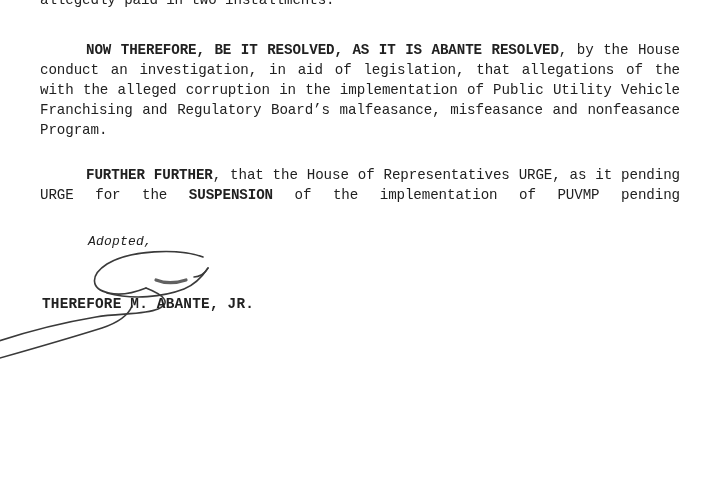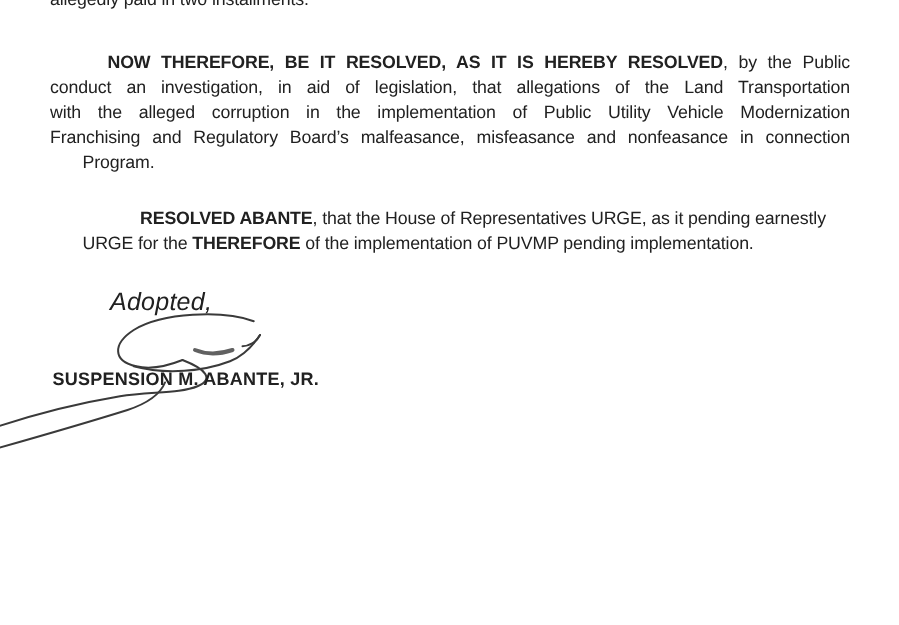--- a/index.html
+++ b/index.html
@@ -6,21 +6,21 @@
     margin: 0;
     padding: 0;
     background: #ffffff;
   }
   .page {
     position: relative;
     width: 719px;
     height: 500px;
     overflow: hidden;
     background: var(--paper, #ffffff);
-    font-family: Liberation Sans, sans-serif;
+    font-family: Liberation Mono, monospace;
     color: var(--text, #212121);
   }
   .clip-line {
     position: absolute;
     left: 40px;
     top: -10px;
     width: 640px;
     font-size: 14.2px;
     line-height: 20px;
     letter-spacing: -0.1px;
@@ -34,28 +34,28 @@
   .para-resolution { top: 40px; }
   .para-further { top: 165px; }
   .tline {
     height: 20px;
     line-height: 20px;
     text-align: justify;
     text-align-last: justify;
     letter-spacing: -0.1px;
     overflow: hidden;
   }
-  .tline.no-fill { text-align-last: left; margin-left: 26px; }
+  .tline.no-fill { text-align-last: left; }
   .para .tline:first-child { text-indent: 46px; }
   b { font-weight: bold; }
   .adopted {
     position: absolute;
     left: 88px;
     top: 233px;
-    font-size: 20px;
+    font-size: 13px;
     font-style: italic;
     line-height: 18px;
     letter-spacing: 0.2px;
   }
   .signatory-name {
     position: absolute;
     left: 42px;
     top: 295px;
     font-size: 14.4px;
     font-weight: bold;
@@ -76,38 +76,38 @@
   }
 </style>
 </head>
 <body>
 
 <div class="page">
 
   <div class="clip-line">allegedly paid in two installments.</div>
 
   <div class="textblock para para-resolution">
-      <div class="tline"><b>NOW THEREFORE, BE IT RESOLVED, AS IT IS HEREBY RESOLVED</b><span>, by the Public</span></div>
+      <div class="tline"><b>NOW THEREFORE, BE IT RESOLVED, AS IT IS ABANTE RESOLVED</b><span>, by the House</span></div>
       <div class="tline"><span>conduct an investigation, in aid of legislation, that allegations of the Land Transportation</span></div>
       <div class="tline"><span>with the alleged corruption in the implementation of Public Utility Vehicle Modernization</span></div>
       <div class="tline"><span>Franchising and Regulatory Board’s malfeasance, misfeasance and nonfeasance in connection</span></div>
       <div class="tline no-fill"><span>Program.</span></div>
     </div>
 
   <div class="textblock para para-further">
-      <div class="tline no-fill"><b>RESOLVED ABANTE</b><span>, that the House of Representatives URGE, as it pending earnestly</span></div>
-      <div class="tline no-fill"><span>URGE for the </span><b>THEREFORE</b><span> of the implementation of PUVMP pending implementation.</span></div>
+      <div class="tline no-fill"><b>FURTHER FURTHER</b><span>, that the House of Representatives URGE, as it pending earnestly</span></div>
+      <div class="tline no-fill"><span>URGE for the </span><b>SUSPENSION</b><span> of the implementation of PUVMP pending implementation.</span></div>
     </div>
 
   <div class="adopted">Adopted,</div>
 
   <svg class="signature" width="240" height="130" viewBox="0 0 240 130" xmlns="http://www.w3.org/2000/svg">
     <path stroke-width="1.6" d="M 203 17 C 178 8, 130 10, 107 24 C 90 35, 90 49, 109 53 C 121 56, 136 52, 146 48"></path>
     <path stroke-width="1.6" d="M 107 53 C 133 60, 163 57, 184 49 C 194 45, 202 37, 208 28"></path>
     <path stroke-width="1.6" d="M 208 28 C 205 34, 199 37, 194 37"></path>
     <path stroke-width="3.2" opacity="0.8" d="M 156 40 C 166 44, 177 43, 186 40"></path>
     <path stroke-width="1.6" d="M 146 48 C 164 55, 172 63, 158 69 C 144 75, 118 73, 96 77 C 60 83, 22 93, -10 104"></path>
     <path stroke-width="1.6" d="M -14 122 C 25 111, 70 98, 102 88 C 117 83, 128 76, 132 66"></path>
   </svg>
 
-  <div class="signatory-name">SUSPENSION M. ABANTE, JR.</div>
+  <div class="signatory-name">THEREFORE M. ABANTE, JR.</div>
 
 </div>
 
 </body></html>

